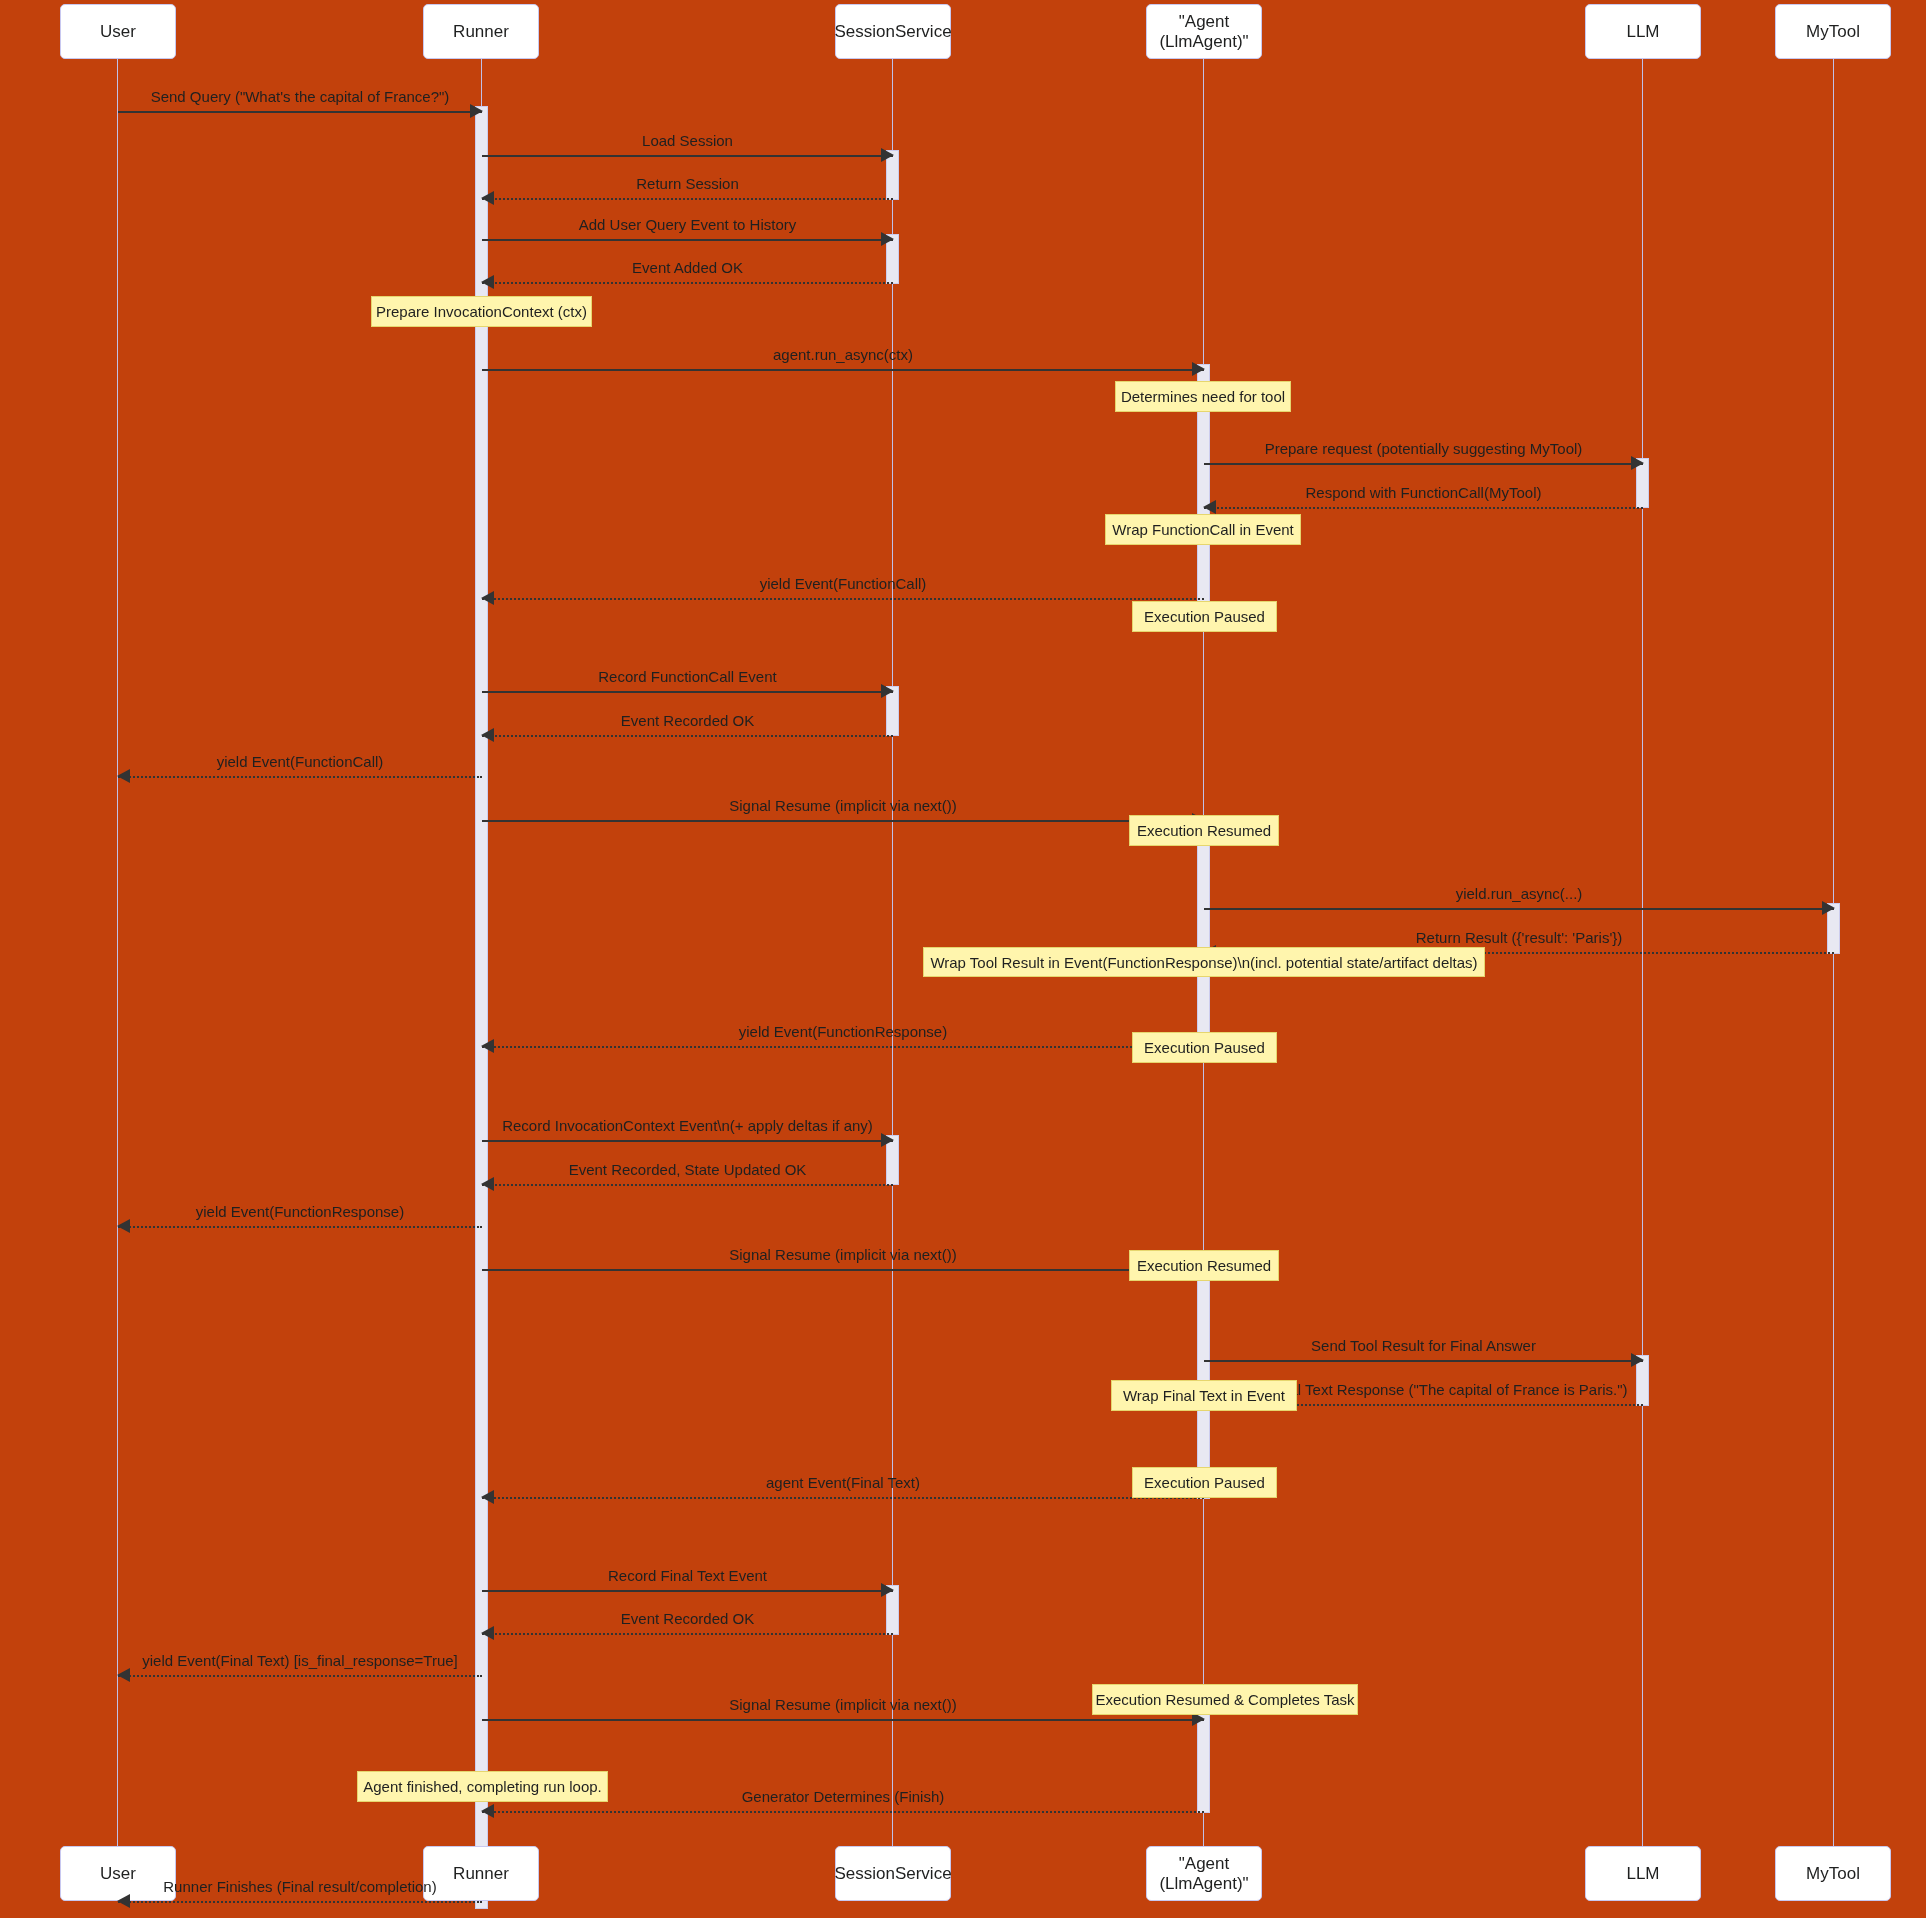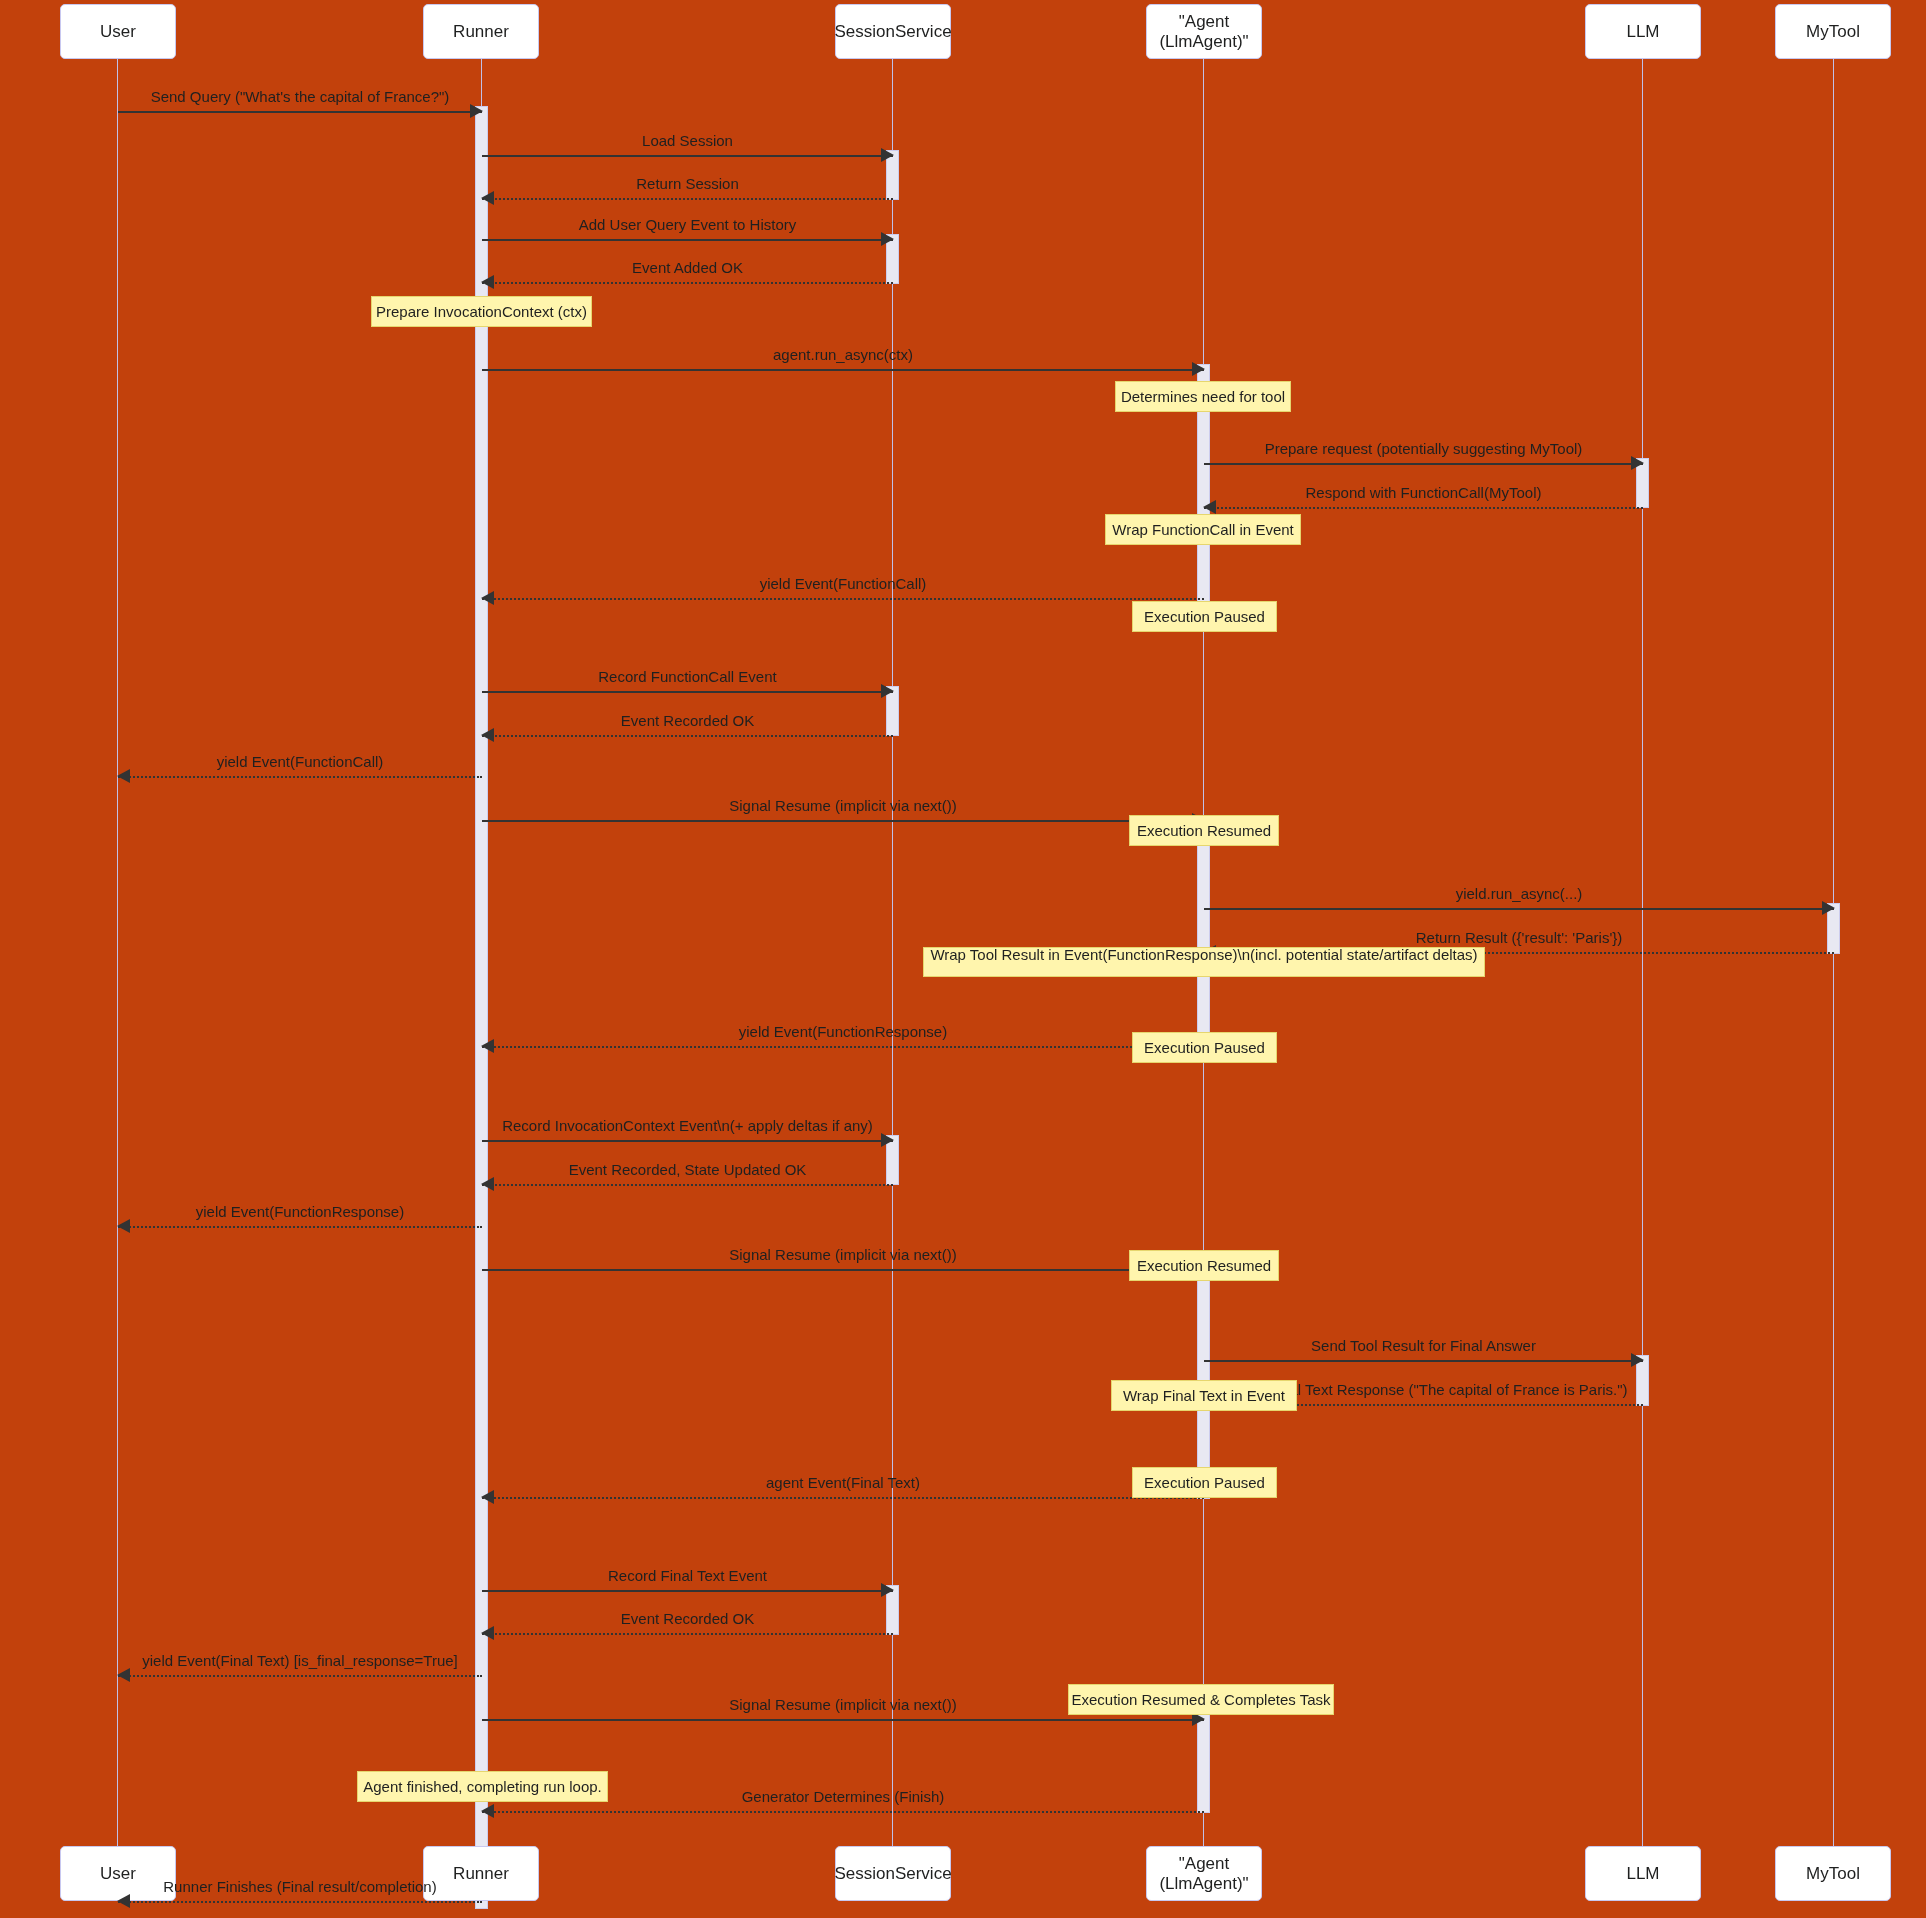--- a/index.html
+++ b/index.html
@@ -286,35 +286,35 @@
     </div>
     <div class="note" style="left: 1105px; top: 514px; width: 196px; height: 31px;">
       <span>Wrap FunctionCall in Event</span>
     </div>
     <div class="note" style="left: 1132px; top: 601px; width: 145px; height: 31px;">
       <span>Execution Paused</span>
     </div>
     <div class="note" style="left: 1129px; top: 815px; width: 150px; height: 31px;">
       <span>Execution Resumed</span>
     </div>
-    <div class="note" style="left: 923px; top: 947px; width: 562px; height: 20px; align-items: flex-end;">
+    <div class="note" style="left: 923px; top: 947px; width: 562px; height: 20px;">
       <span>Wrap Tool Result in Event(FunctionResponse)\n(incl. potential state/artifact deltas)</span>
     </div>
     <div class="note" style="left: 1132px; top: 1032px; width: 145px; height: 31px;">
       <span>Execution Paused</span>
     </div>
     <div class="note" style="left: 1129px; top: 1250px; width: 150px; height: 31px;">
       <span>Execution Resumed</span>
     </div>
     <div class="note" style="left: 1111px; top: 1380px; width: 186px; height: 31px;">
       <span>Wrap Final Text in Event</span>
     </div>
     <div class="note" style="left: 1132px; top: 1467px; width: 145px; height: 31px;">
       <span>Execution Paused</span>
     </div>
-    <div class="note" style="left: 1068px; top: 1684px; width: 266px; height: 31px;">
+    <div class="note" style="left: 1092px; top: 1684px; width: 266px; height: 31px;">
       <span>Execution Resumed &amp; Completes Task</span>
     </div>
     <div class="note" style="left: 357px; top: 1771px; width: 251px; height: 31px;">
       <span>Agent finished, completing run loop.</span>
     </div>
   </div>
 
 
 </body></html>

